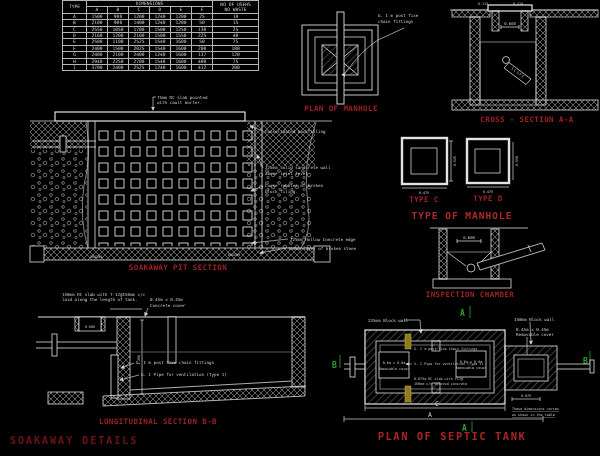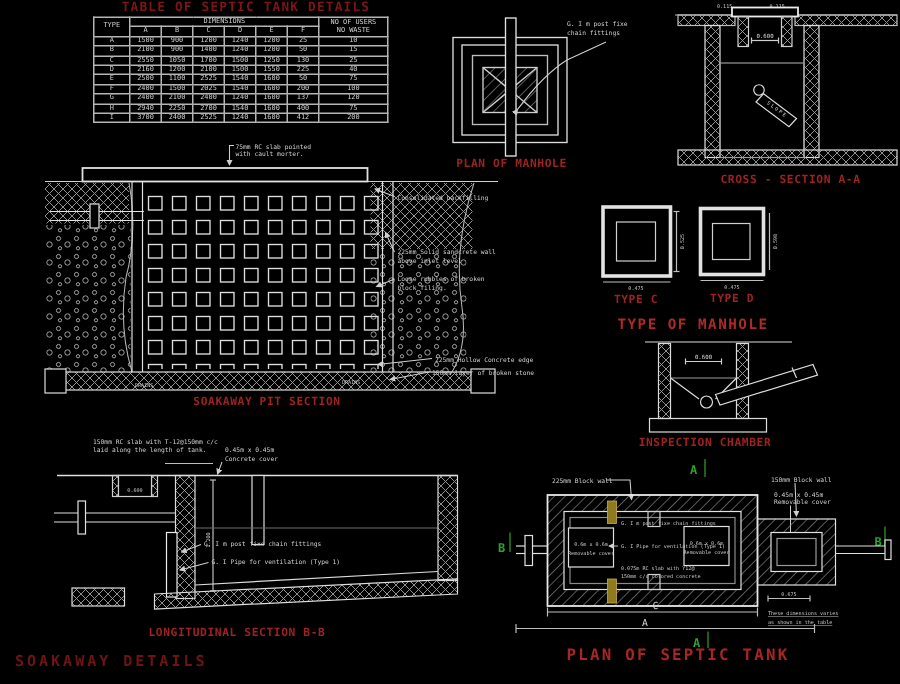--- a/index.html
+++ b/index.html
@@ -274,21 +274,20 @@
     <text x="430" y="417" text-anchor="middle" fill="#e0e0e0" font-size="6.5">A</text>
 
     <text x="512" y="410" class="tiny" text-decoration="underline">These dimensions varies</text>
     <text x="512" y="416" class="tiny" text-decoration="underline">as shown in the table</text>
 
     <text x="452" y="440" text-anchor="middle" class="lbl-huge">PLAN OF SEPTIC TANK</text>
   </g>
 </svg>
 
   <div class="table-wrap">
-    <div class="table-title">TABLE OF SEPTIC TANK DETAILS</div>
     <table class="septic">
       <colgroup>
         <col style="width:24px">
           <col style="width:21px">
           <col style="width:21px">
           <col style="width:21px">
         <col style="width:21px">
           <col style="width:21px">
           <col style="width:21px">
           <col style="width:46px">

